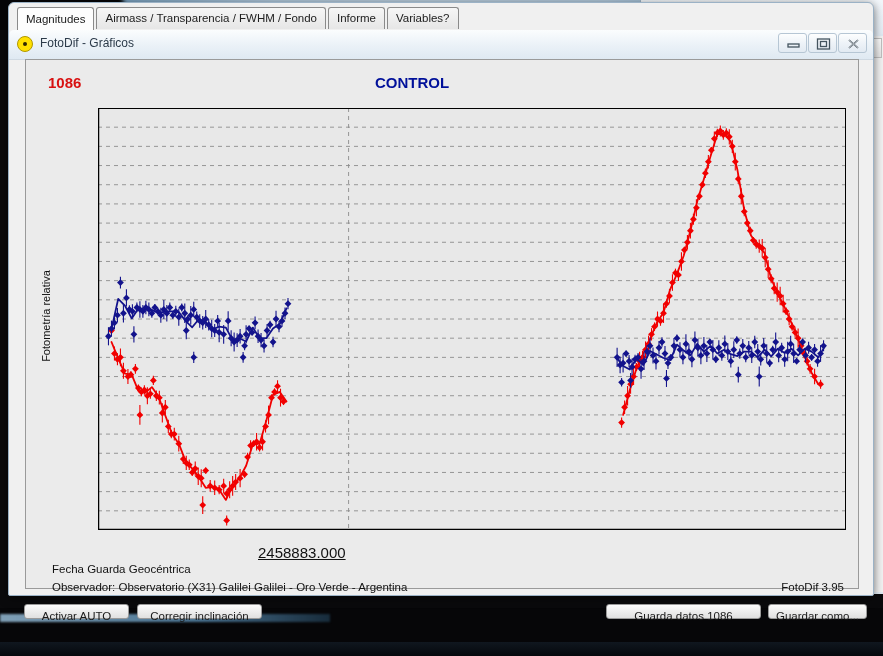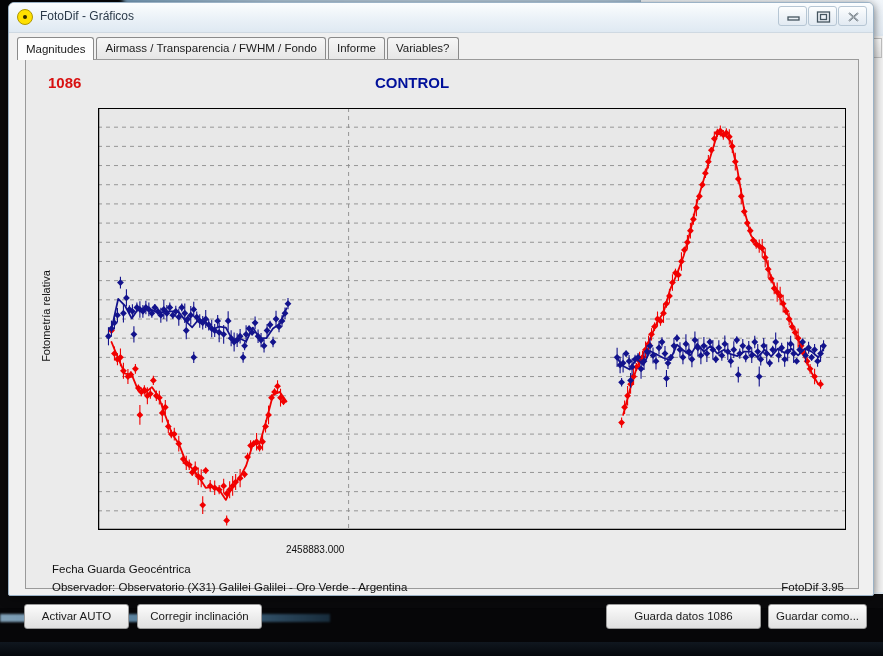--- a/index.html
+++ b/index.html
@@ -218,23 +218,24 @@
   }
   #plot {
     position: absolute;
     left: 72px; top: 48px;
     width: 748px; height: 422px;
   }
   #plot svg { display: block; }
 
   #xtick-label {
     position: absolute;
-    left: 260px; top: 484px;
-    font-size: 10px;
+    left: 232px; top: 484px;
+    font-size: 15px;
     color: #111;
+    text-decoration: underline;
   }
   #xlabel {
     position: absolute;
     left: 26px; top: 503px;
     font-size: 11.5px;
     color: #111;
   }
   #observer {
     position: absolute;
     left: 26px; top: 521px;
@@ -249,21 +250,21 @@
   }
 
   
   #button-bar {
     position: absolute;
     left: 8px; top: 600px;
     width: 866px; height: 34px;
   }
   .btn {
     position: absolute;
-    height: 25px;
+    height: 15px;
     line-height: 23px;
     text-align: center;
     font-size: 11.5px;
     color: #1a1a1a;
     background: linear-gradient(#fcfcfc, #eeeeee 48%, #e0e0e0);
     border: 1px solid #9a9a9a;
     border-radius: 3px;
     cursor: pointer;
     box-sizing: border-box;
   }
@@ -319,20 +320,35 @@
 
   <div class="bg-scroll">
     <div class="thumb"></div>
   </div>
 
   <div class="bg-bottom-dark"></div>
   <div class="bg-bottom-sheen"></div>
   <div class="bg-bottom-taskbar"></div>
 
   <div id="app-window">
+
+    <div id="tab-bar">
+      <div class="tab active">
+        <span>Magnitudes</span>
+      </div>
+      <div class="tab">
+        <span>Airmass / Transparencia / FWHM / Fondo</span>
+      </div>
+      <div class="tab">
+        <span>Informe</span>
+      </div>
+      <div class="tab">
+        <span>Variables?</span>
+      </div>
+    </div>
 
     <div id="title-bar">
       <div class="app-icon"></div>
       <div id="title-text">FotoDif - Gráficos</div>
 
       <div class="win-btns">
         <div class="win-btn">
           <svg width="15" height="12" viewBox="0 0 15 12">
             <rect x="2" y="6" width="11" height="3" fill="none" stroke="#44545f" stroke-width="1.3"></rect>
           </svg>
@@ -342,35 +358,20 @@
             <rect x="1.5" y="1" width="12" height="10" fill="none" stroke="#44545f" stroke-width="1.3"></rect>
             <rect x="4.5" y="3.5" width="6" height="5" fill="none" stroke="#44545f" stroke-width="1.3"></rect>
           </svg>
         </div>
         <div class="win-btn">
           <svg width="15" height="12" viewBox="0 0 15 12">
             <path d="M3,2 L12,10 M12,2 L3,10" stroke="#3c4a55" stroke-width="1.6" fill="none"></path>
             <path d="M3,2 L12,10 M12,2 L3,10" stroke="#ffffff" stroke-width="0.6" fill="none"></path>
           </svg>
         </div>
-      </div>
-    </div>
-
-    <div id="tab-bar">
-      <div class="tab active">
-        <span>Magnitudes</span>
-      </div>
-      <div class="tab">
-        <span>Airmass / Transparencia / FWHM / Fondo</span>
-      </div>
-      <div class="tab">
-        <span>Informe</span>
-      </div>
-      <div class="tab">
-        <span>Variables?</span>
       </div>
     </div>
 
     <div id="chart-panel">
       <div id="obj-id">1086</div>
       <div id="chart-title">CONTROL</div>
       <div id="ylabel">Fotometría relativa</div>
 
       <div id="plot">
         <svg id="plot-svg" width="748" height="422">

